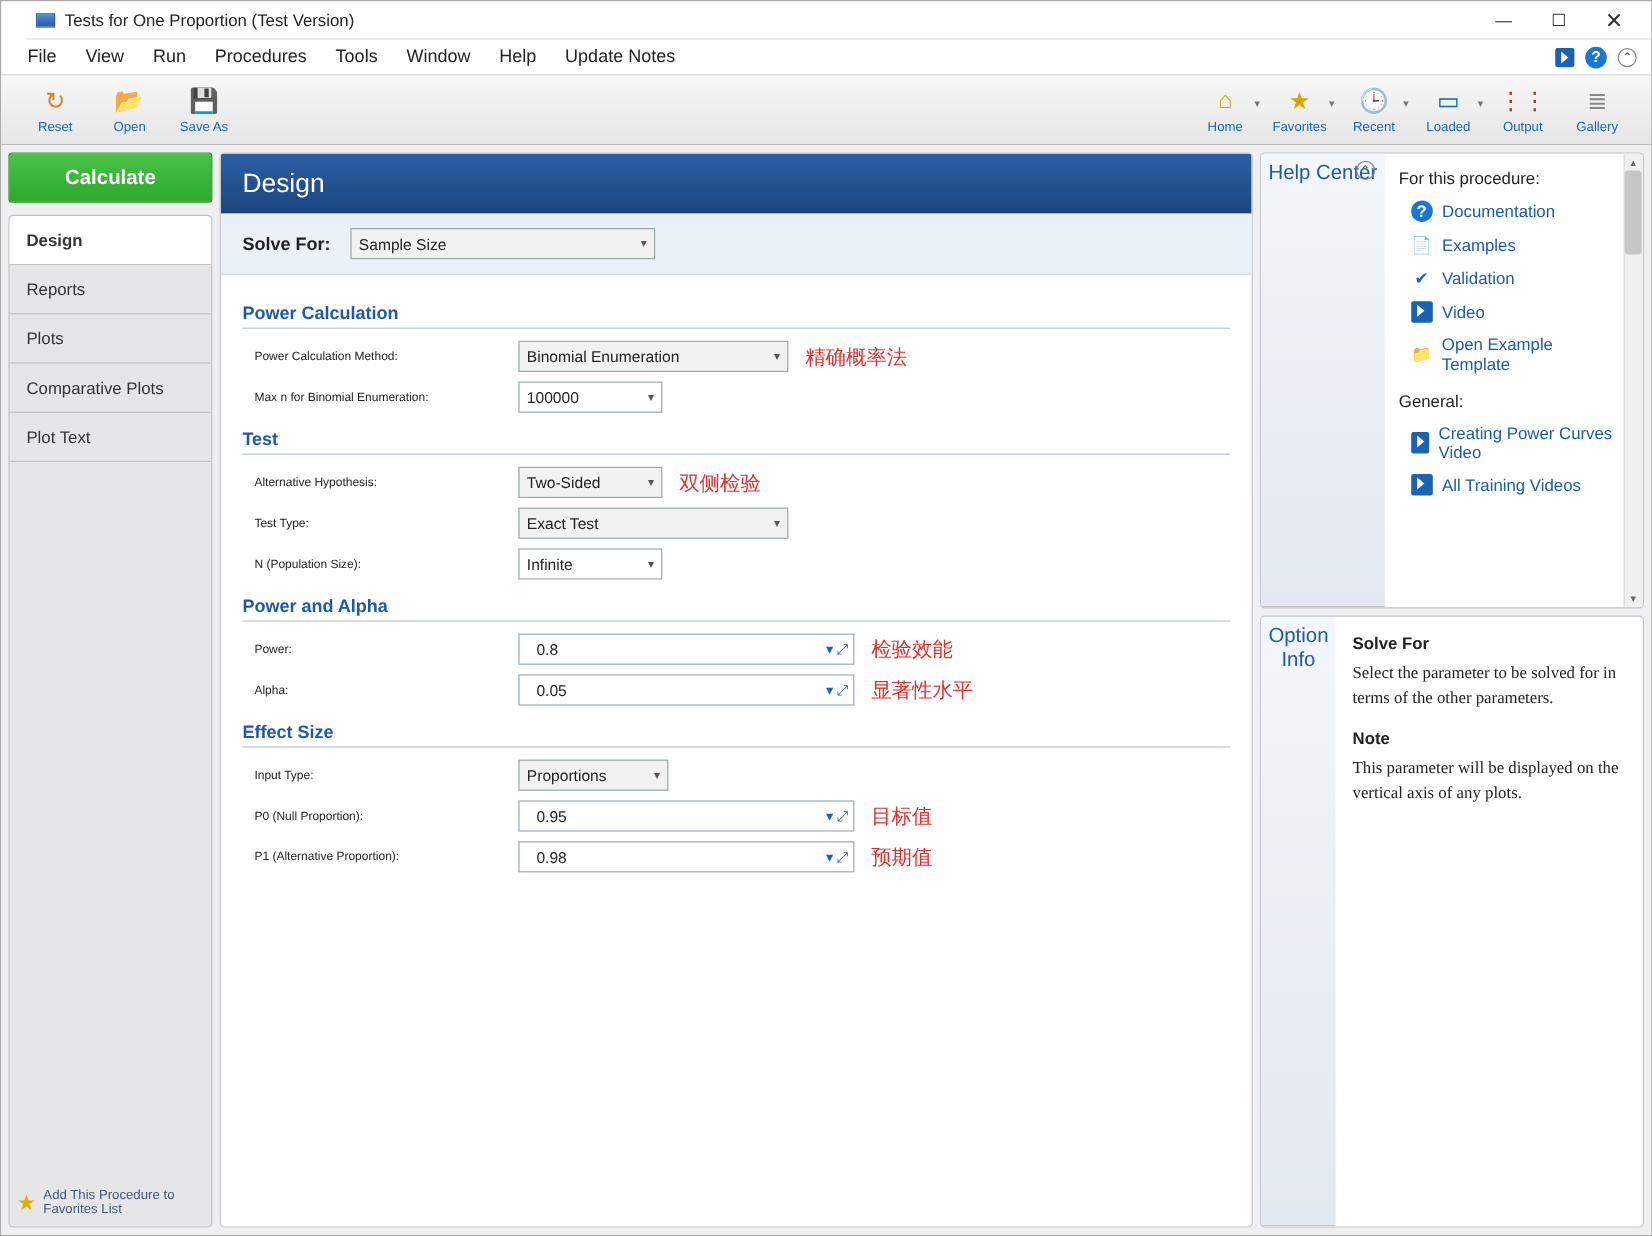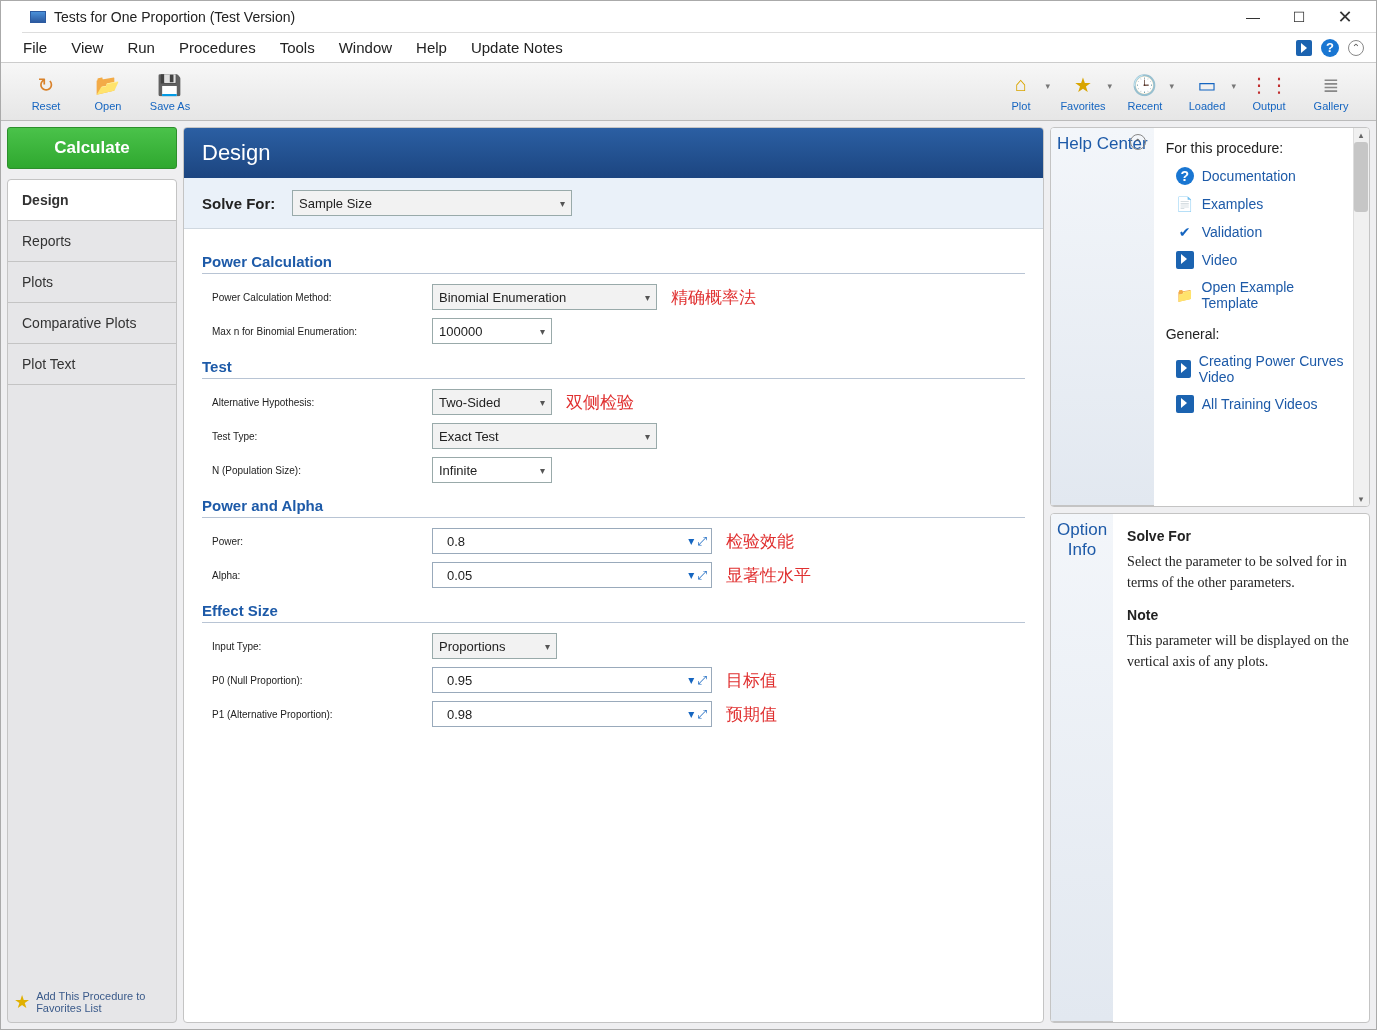--- a/index.html
+++ b/index.html
@@ -117,21 +117,21 @@
       <div class="tb-ico" style="color:#d9a500">📂</div>
       <span>Open</span>
     </div>
   <div class="tb-btn">
       <div class="tb-ico" style="color:#1565c0">💾</div>
       <span>Save As</span>
     </div>
   <div class="spacer"></div>
   <div class="tb-btn with-drop">
       <div class="tb-ico" style="color:#d9a500">⌂</div>
-      <span>Plot</span>
+      <span>Home</span>
     </div>
   <div class="tb-btn with-drop">
       <div class="tb-ico" style="color:#d9a500">★</div>
       <span>Favorites</span>
     </div>
   <div class="tb-btn with-drop">
       <div class="tb-ico" style="color:#888">🕒</div>
       <span>Recent</span>
     </div>
   <div class="tb-btn with-drop">
@@ -163,21 +163,21 @@
         <span class="star">★</span>
         <span>Add This Procedure to Favorites List</span>
       </div>
     </div>
   </div>
 
   <div class="center-col">
     <div class="panel-header">Design</div>
     <div class="solve-row">
       <div class="lbl">Solve For:</div>
-      <div class="combo" style="width:280px">
+      <div class="combo" style="width:254px">
         <span>Sample Size</span>
           <span class="arrow">▾</span>
       </div>
     </div>
     <div class="form-body">
 
       <div class="section-title">Power Calculation</div>
       <div class="form-row">
         <div class="flbl">Power Calculation Method:</div>
         <div class="combo" style="width:225px">

